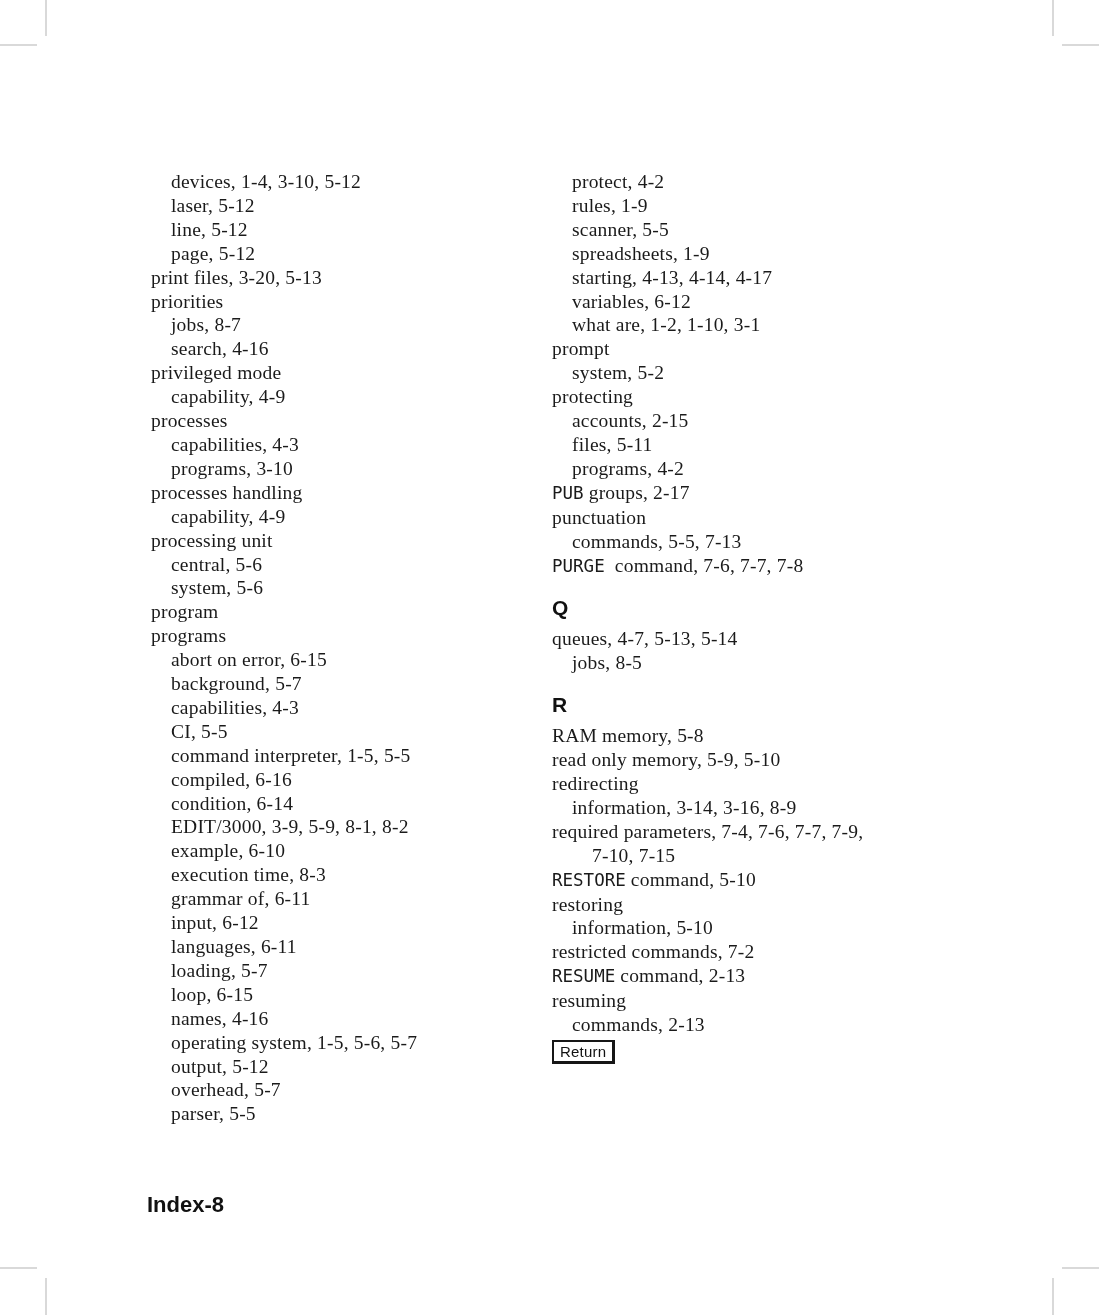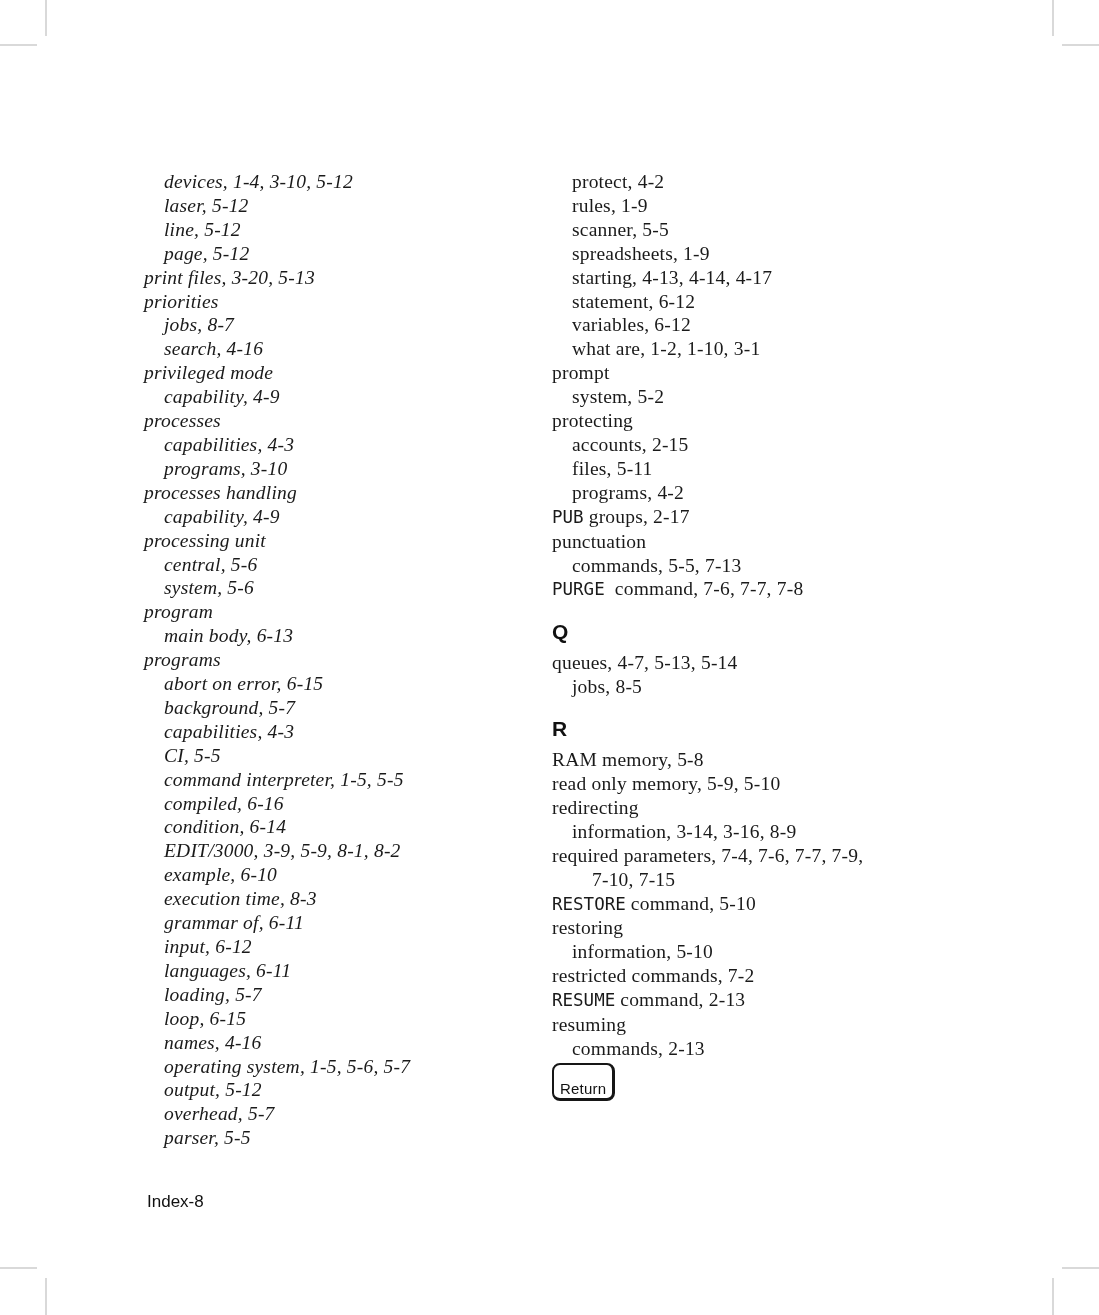--- a/index.html
+++ b/index.html
@@ -12,21 +12,21 @@
     overflow: hidden;
   }
   .crop-mark { position: absolute; background: #d9d9d9; }
   .col {
     position: absolute;
     top: 170px;
     font-size: 19.5px;
     line-height: 23.9px;
     letter-spacing: 0.2px;
   }
-  #col-left  { left: 144px; width: 395px; font-style: italic; }
+  #col-left  { left: 151px; width: 395px; }
   #col-right { left: 552px; width: 440px; }
   .entry { white-space: pre-wrap; }
   .entry.l1 { padding-left: 20px; }
   .entry.l2 { padding-left: 40px; }
   .mono {
     font-family: "DejaVu Sans Mono", monospace;
     font-weight: normal;
     font-size: 17.5px;
     letter-spacing: 0;
   }
@@ -41,30 +41,30 @@
   .key-line { margin-top: 2px; }
   .keycap {
     display: inline-block;
     font-family: "Liberation Sans", sans-serif;
     font-size: 15px;
     line-height: 16px;
     color: #111111;
     border: 2px solid #161616;
     border-right-width: 3px;
     border-bottom-width: 3px;
-    border-radius: 8px;
-    padding: 16px 6px 1px 6px;
+    border-radius: 0;
+    padding: 2px 6px 1px 6px;
   }
   #page-number {
     position: absolute;
     left: 147px;
     top: 1192px;
     font-family: "Liberation Sans", sans-serif;
-    font-weight: normal;
-    font-size: 17px;
+    font-weight: bold;
+    font-size: 22px;
     color: #111111;
   }
 </style>
 </head>
 <body>
 
 <div class="crop-mark" style="left:45px; top:0; width:2px; height:36px;"></div>
 <div class="crop-mark" style="left:0; top:44px; width:37px; height:2px;"></div>
 <div class="crop-mark" style="left:1052px; top:0; width:2px; height:36px;"></div>
 <div class="crop-mark" style="left:1062px; top:44px; width:37px; height:2px;"></div>
@@ -86,21 +86,20 @@
     <div class="entry l1">capability, 4-9</div>
     <div class="entry l0">processes</div>
     <div class="entry l1">capabilities, 4-3</div>
     <div class="entry l1">programs, 3-10</div>
     <div class="entry l0">processes handling</div>
     <div class="entry l1">capability, 4-9</div>
     <div class="entry l0">processing unit</div>
     <div class="entry l1">central, 5-6</div>
     <div class="entry l1">system, 5-6</div>
     <div class="entry l0">program</div>
-    <div class="entry l1">main body, 6-13</div>
     <div class="entry l0">programs</div>
     <div class="entry l1">abort on error, 6-15</div>
     <div class="entry l1">background, 5-7</div>
     <div class="entry l1">capabilities, 4-3</div>
     <div class="entry l1">CI, 5-5</div>
     <div class="entry l1">command interpreter, 1-5, 5-5</div>
     <div class="entry l1">compiled, 6-16</div>
     <div class="entry l1">condition, 6-14</div>
     <div class="entry l1">EDIT/3000, 3-9, 5-9, 8-1, 8-2</div>
     <div class="entry l1">example, 6-10</div>
@@ -115,21 +114,20 @@
     <div class="entry l1">output, 5-12</div>
     <div class="entry l1">overhead, 5-7</div>
     <div class="entry l1">parser, 5-5</div>
   </div>
 <div id="col-right" class="col">
     <div class="entry l1">protect, 4-2</div>
     <div class="entry l1">rules, 1-9</div>
     <div class="entry l1">scanner, 5-5</div>
     <div class="entry l1">spreadsheets, 1-9</div>
     <div class="entry l1">starting, 4-13, 4-14, 4-17</div>
-    <div class="entry l1">statement, 6-12</div>
     <div class="entry l1">variables, 6-12</div>
     <div class="entry l1">what are, 1-2, 1-10, 3-1</div>
     <div class="entry l0">prompt</div>
     <div class="entry l1">system, 5-2</div>
     <div class="entry l0">protecting</div>
     <div class="entry l1">accounts, 2-15</div>
     <div class="entry l1">files, 5-11</div>
     <div class="entry l1">programs, 4-2</div>
     <div class="entry l0"><span class="mono">PUB</span><span> groups, 2-17</span></div>
     <div class="entry l0">punctuation</div>

